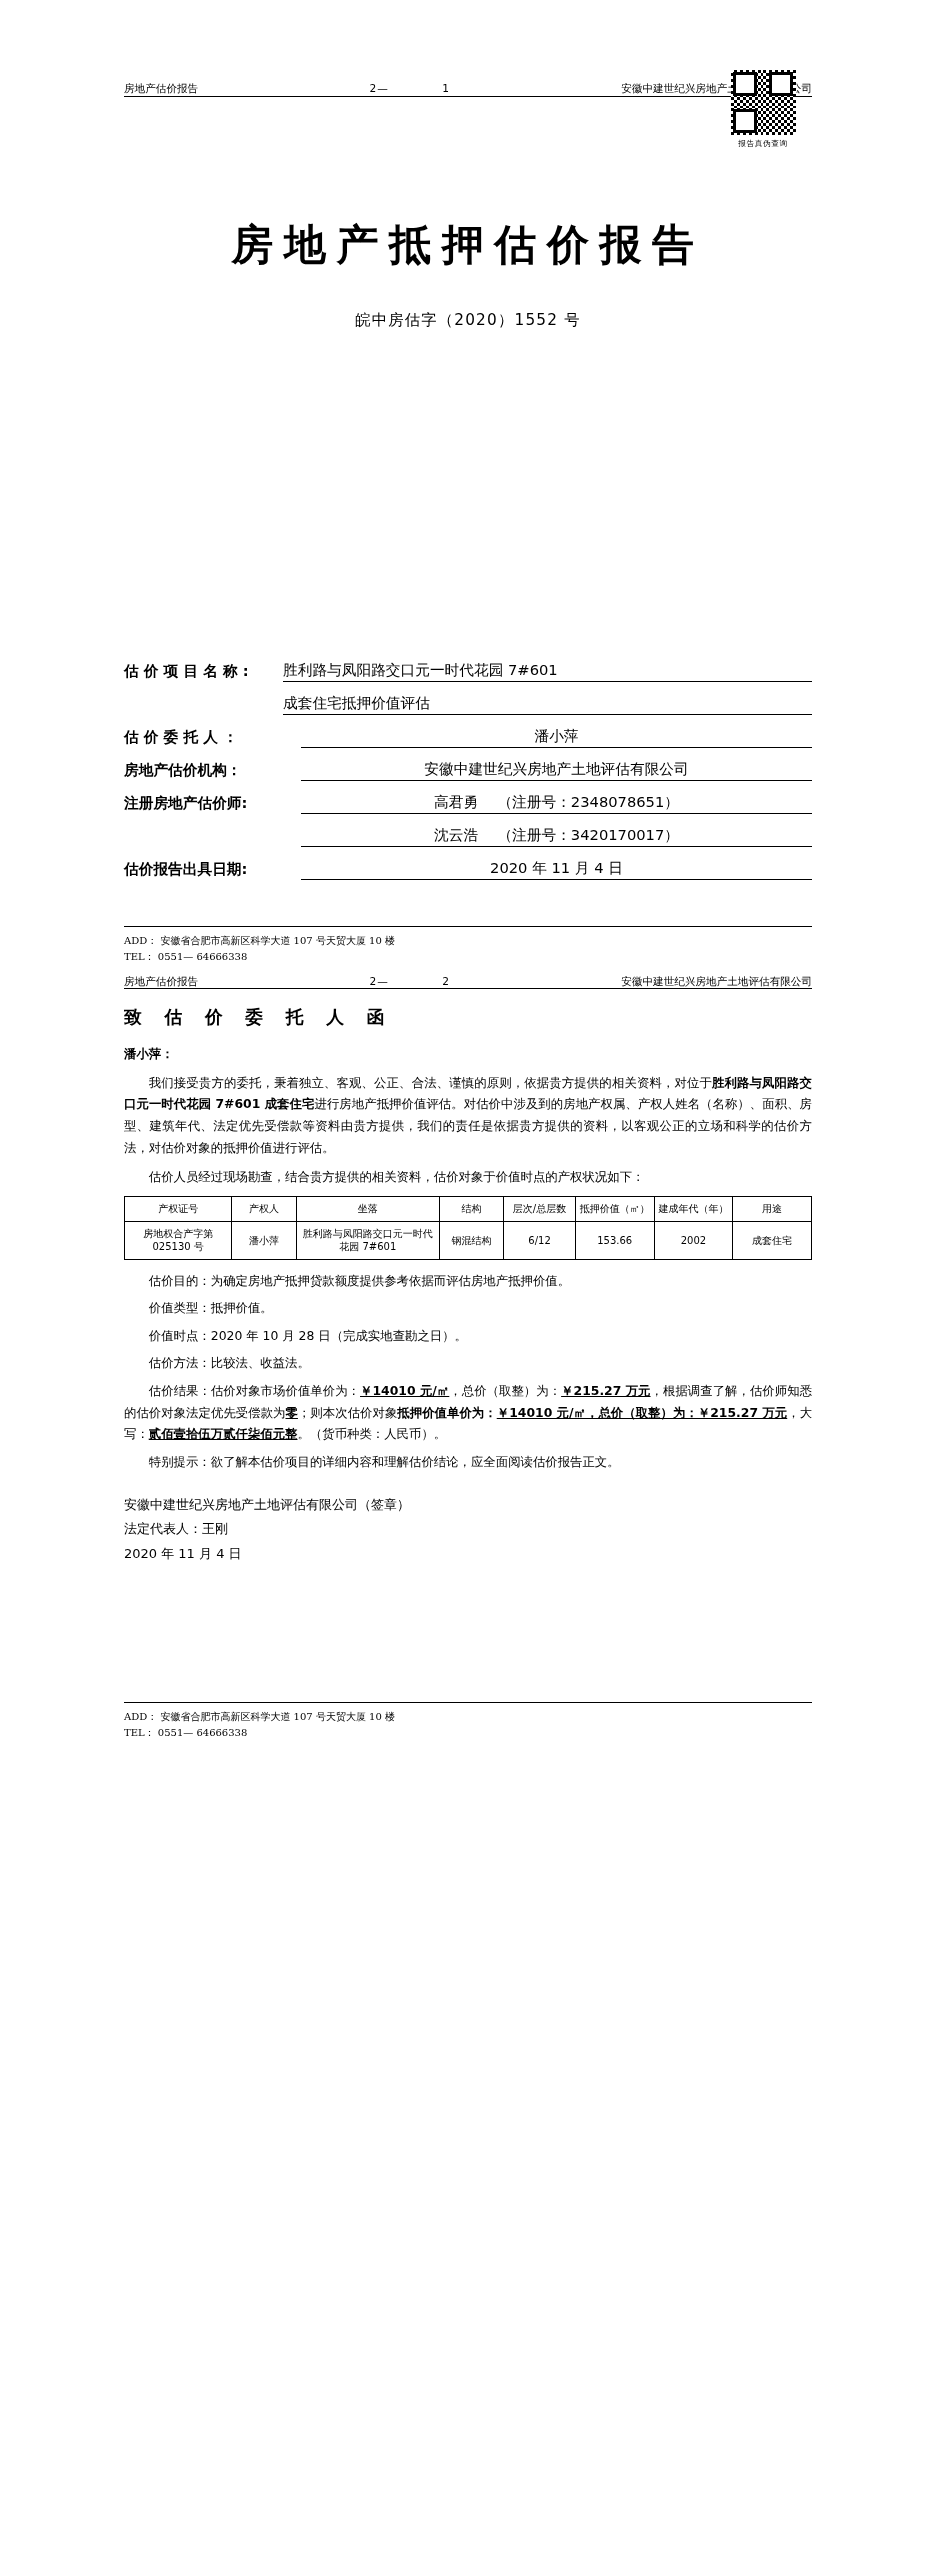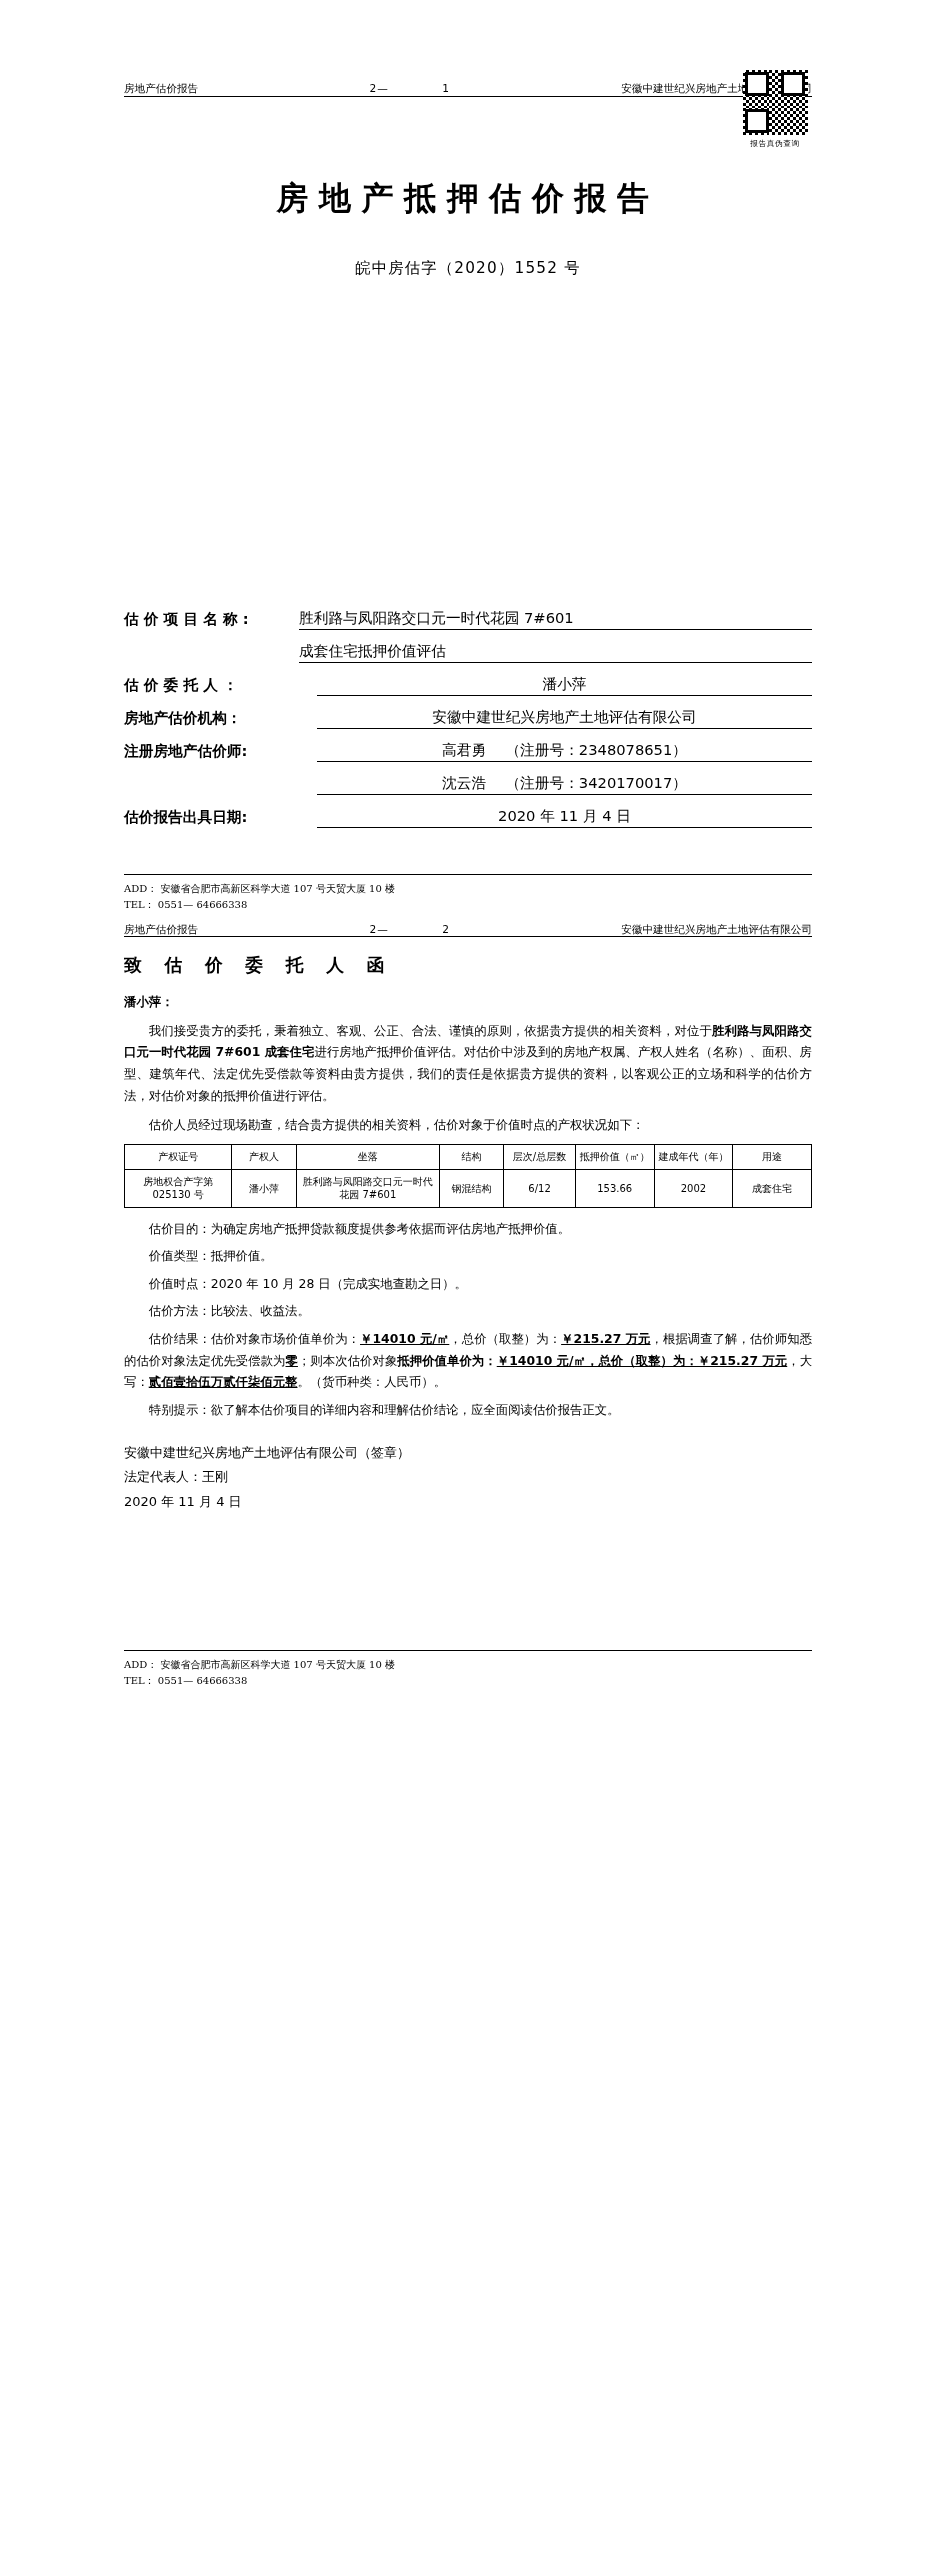--- a/index.html
+++ b/index.html
@@ -39,21 +39,21 @@
     flex: 1 1 auto;
     text-align: center;
     letter-spacing: 1.2px;
   }
   .run-head .rh-pg1 { margin-right: 53px; }
   .run-head .rh-right { flex: 0 0 auto; }
 
   
   .qr-wrap {
     position: absolute;
-    right: 124px;
+    right: 136px;
     top: 70px;
     width: 74px;
     text-align: center;
   }
   .qr-code {
     width: 65px;
     height: 65px;
     margin: 0 auto;
     background:
       repeating-linear-gradient(90deg, #000 0 2.9px, #fff 2.9px 5.9px),
@@ -80,43 +80,42 @@
   }
   .qr-caption {
     font-size: 7.7px;
     margin-top: 3.5px;
     letter-spacing: 0.6px;
   }
 
   
   .cover-title {
     text-align: center;
-    font-size: 32px;
+    font-size: 42px;
     font-weight: bold;
     letter-spacing: 10.6px;
-    margin-top: 80px;
+    margin-top: 120px;
     font-family: "DejaVu Serif", "Liberation Serif", serif;
   }
   .cover-sub {
     text-align: center;
     font-size: 15.3px;
     margin-top: 37px;
     letter-spacing: 1.2px;
   }
 
   
   .fields {
     margin-top: 330px;
     font-size: 14.7px;
   }
   .frow {
     display: flex;
     align-items: flex-end;
     margin-bottom: 11.2px;
-    gap: 16px;
   }
   .flabel {
     flex: 0 0 auto;
     font-weight: bold;
     white-space: nowrap;
     padding-bottom: 1.8px;
   }
   .fval {
     flex: 1 1 auto;
     border-bottom: 0.9px solid #000;

